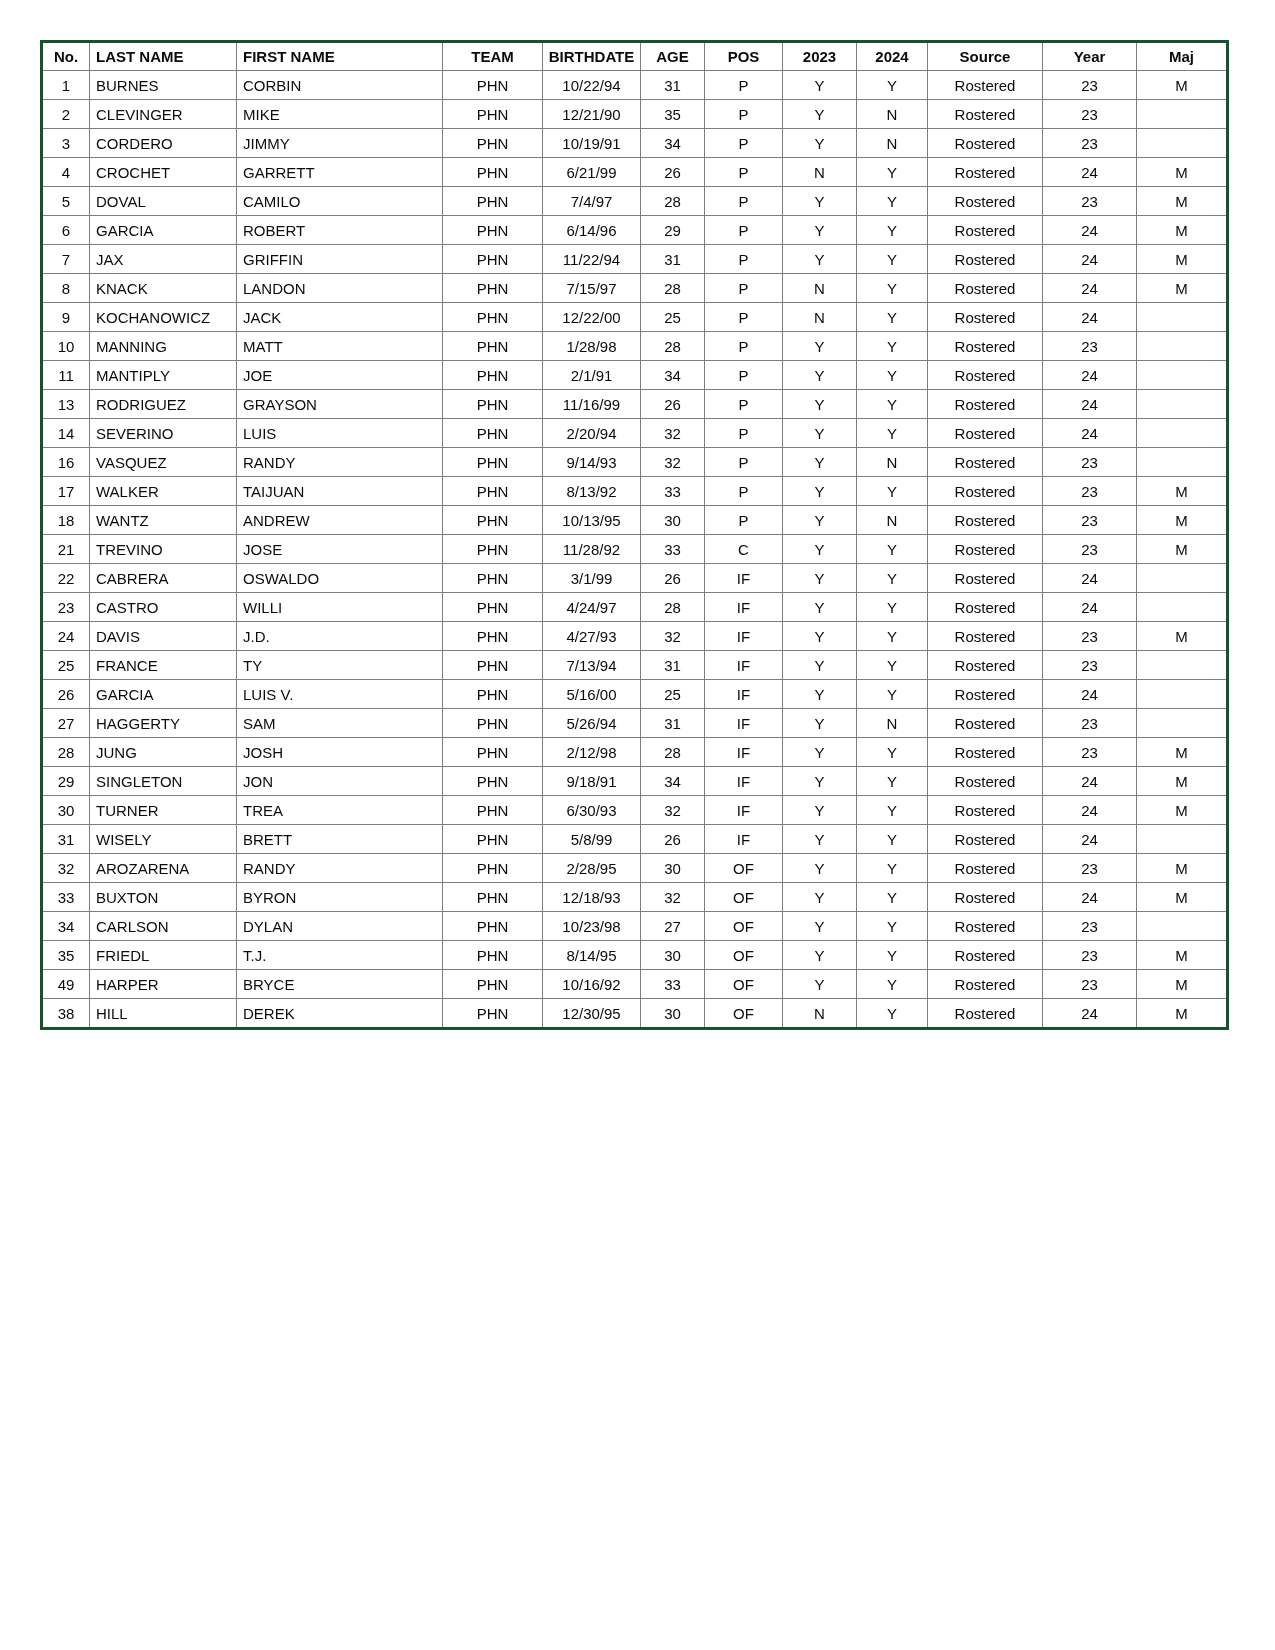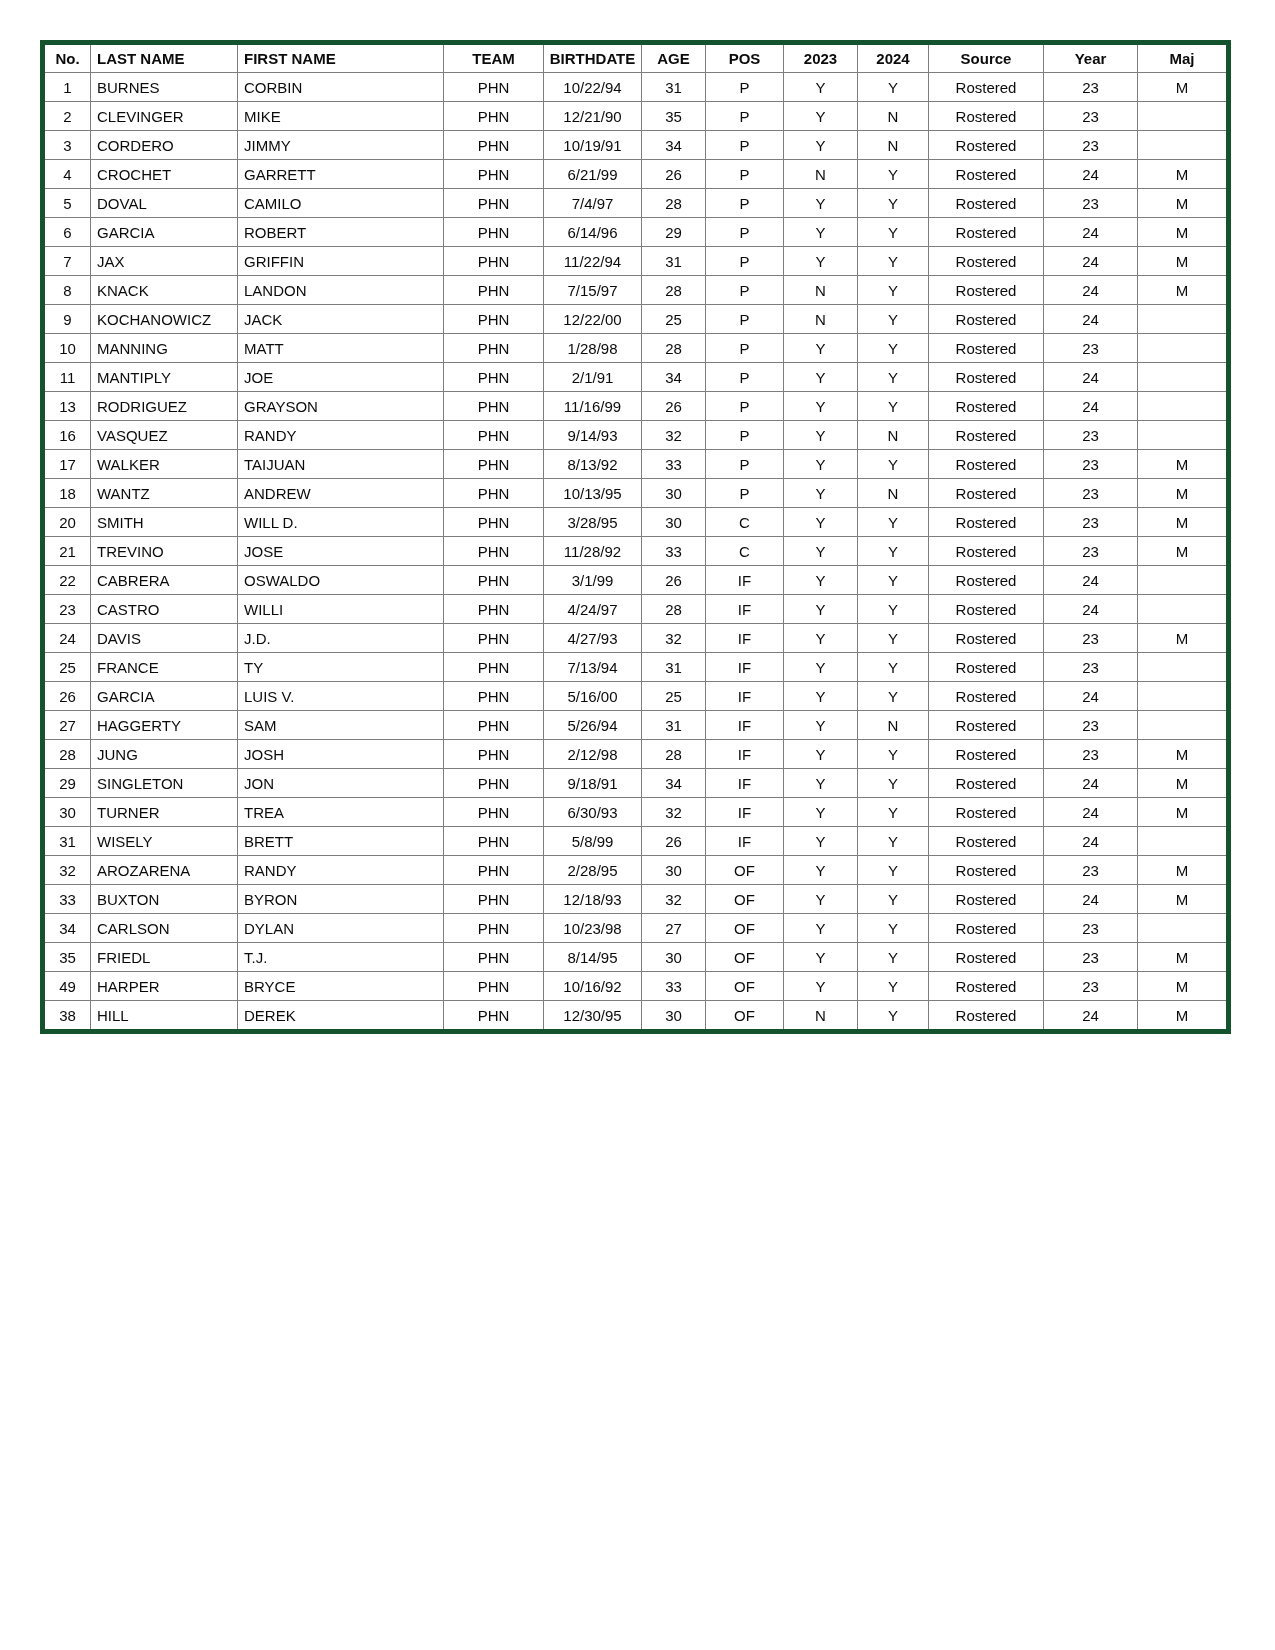--- a/index.html
+++ b/index.html
@@ -15,21 +15,21 @@
     font-family: "Liberation Sans", sans-serif;
     color: #0b0b0b;
   }
   table.roster {
     position: absolute;
     left: 40px;
     top: 40px;
     width: 1188px;
     border-collapse: collapse;
     table-layout: fixed;
-    border: 5px solid #14532d;
+    border: 3px solid #14532d;
     font-size: 15px;
   }
   table.roster th, table.roster td {
     border: 1px solid #7e7e7e;
     overflow: hidden;
     white-space: nowrap;
     text-align: center;
     vertical-align: middle;
     padding: 0 4px;
   }
@@ -247,20 +247,34 @@
           <td>11/16/99</td>
           <td>26</td>
           <td>P</td>
           <td>Y</td>
           <td>Y</td>
           <td>Rostered</td>
           <td>24</td>
           <td></td>
         </tr>
         <tr>
+          <td>14</td>
+          <td>SEVERINO</td>
+          <td>LUIS</td>
+          <td>PHN</td>
+          <td>2/20/94</td>
+          <td>32</td>
+          <td>P</td>
+          <td>Y</td>
+          <td>Y</td>
+          <td>Rostered</td>
+          <td>24</td>
+          <td></td>
+        </tr>
+        <tr>
           <td>16</td>
           <td>VASQUEZ</td>
           <td>RANDY</td>
           <td>PHN</td>
           <td>9/14/93</td>
           <td>32</td>
           <td>P</td>
           <td>Y</td>
           <td>N</td>
           <td>Rostered</td>
@@ -284,34 +298,20 @@
         <tr>
           <td>18</td>
           <td>WANTZ</td>
           <td>ANDREW</td>
           <td>PHN</td>
           <td>10/13/95</td>
           <td>30</td>
           <td>P</td>
           <td>Y</td>
           <td>N</td>
-          <td>Rostered</td>
-          <td>23</td>
-          <td>M</td>
-        </tr>
-        <tr>
-          <td>20</td>
-          <td>SMITH</td>
-          <td>WILL D.</td>
-          <td>PHN</td>
-          <td>3/28/95</td>
-          <td>30</td>
-          <td>C</td>
-          <td>Y</td>
-          <td>Y</td>
           <td>Rostered</td>
           <td>23</td>
           <td>M</td>
         </tr>
         <tr>
           <td>21</td>
           <td>TREVINO</td>
           <td>JOSE</td>
           <td>PHN</td>
           <td>11/28/92</td>

